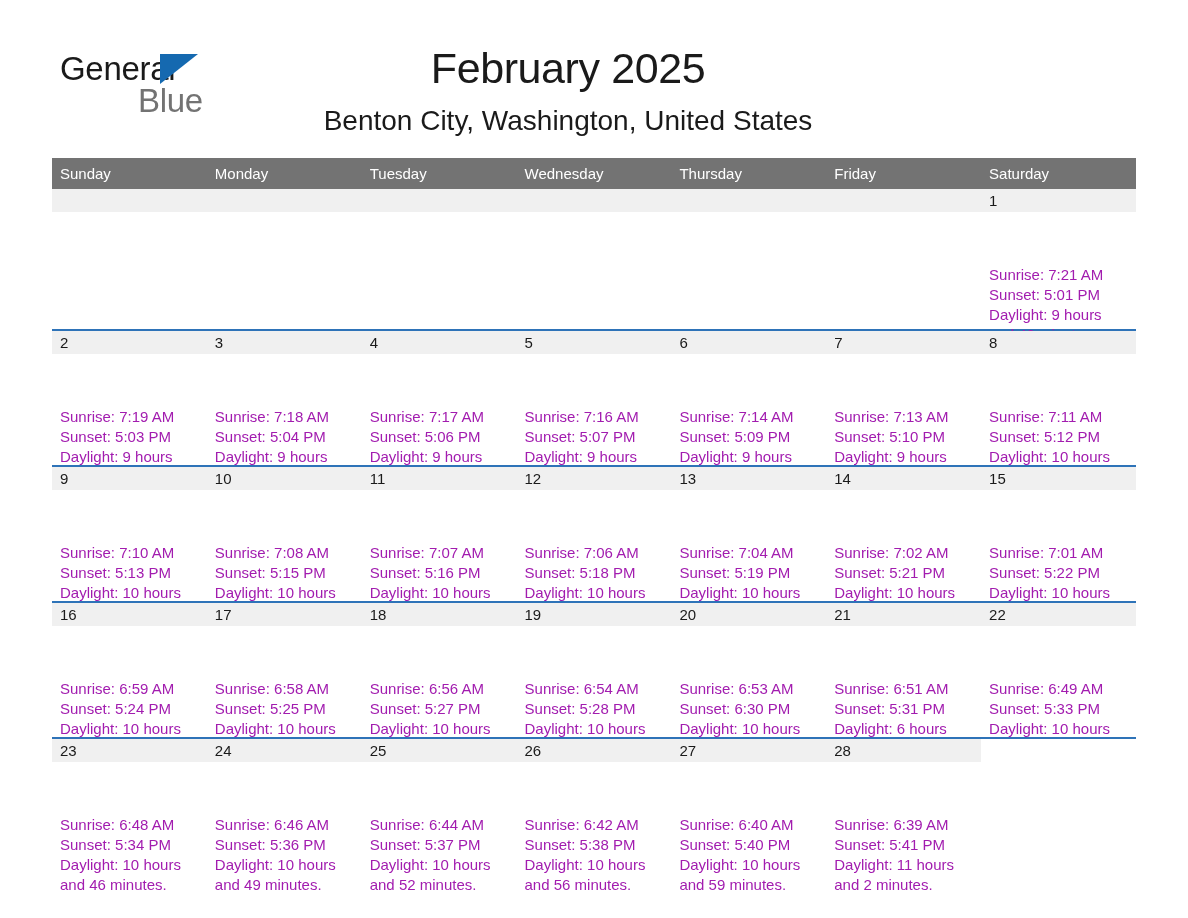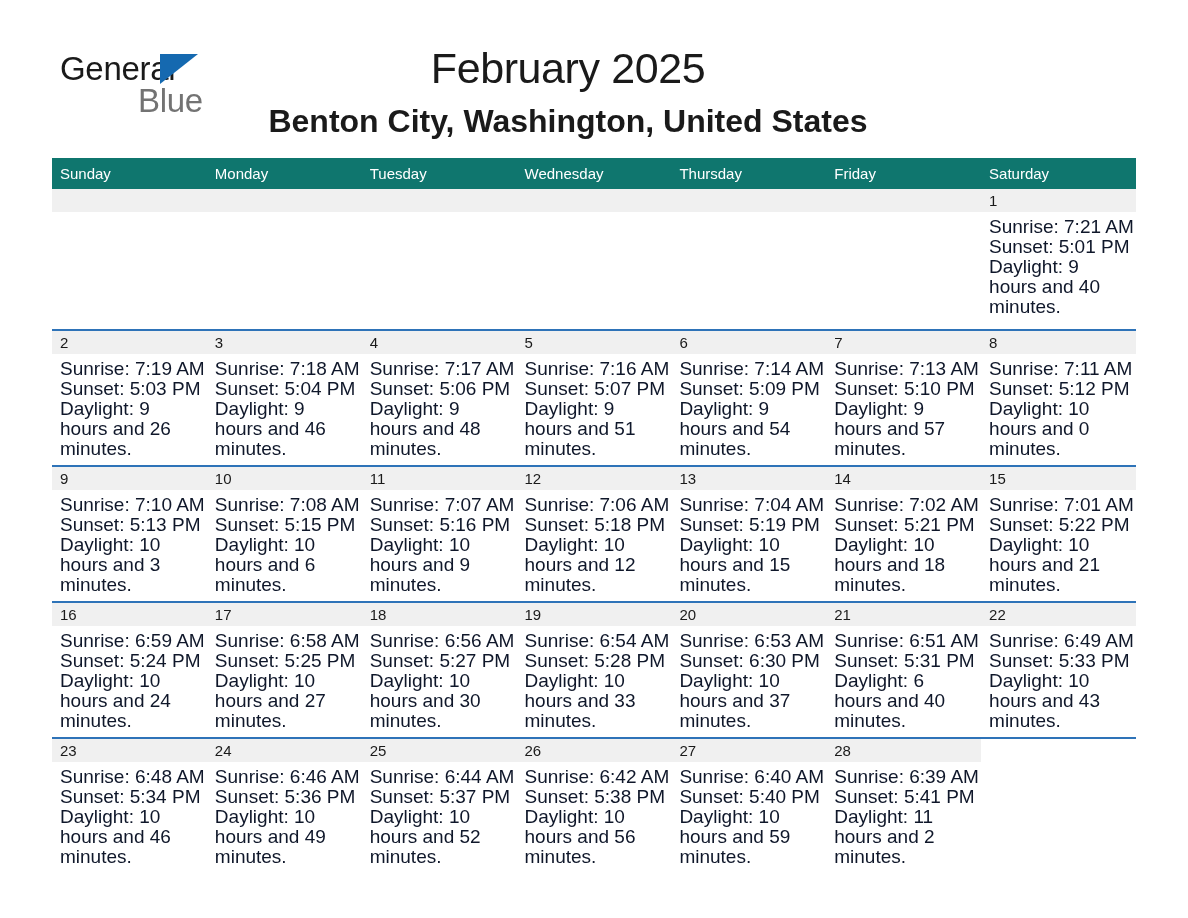--- a/index.html
+++ b/index.html
@@ -50,39 +50,39 @@
   }
   .month-title {
     font-size: 43px;
     line-height: 52px;
     color: #1a1a1a;
     font-weight: normal;
     letter-spacing: -0.4px;
   }
   .location {
     margin-top: 12px;
-    font-size: 32px;
+    font-size: 28px;
     line-height: 30px;
     color: #1a1a1a;
-    font-weight: bold;
+    font-weight: normal;
   }
 
   
   .calendar {
     position: absolute;
     left: 52px; top: 158px;
     width: 1084px;
   }
   .cal-table {
     width: 1084px;
     border-collapse: collapse;
     table-layout: fixed;
   }
   .cal-table th {
-    background: #0f766e;
+    background: #737373;
     color: #ffffff;
     font-size: 15px;
     font-weight: normal;
     text-align: left;
     padding: 7px 0 7px 8px;
     height: 30px;
     vertical-align: middle;
   }
   .cal-table td {
     width: 154.85px;
@@ -99,23 +99,24 @@
     background: #f0f0f0;
     height: 23px;
     padding: 2px 0 0 8px;
     font-size: 15px;
     color: #1a1a1a;
     line-height: 19px;
   }
   .daycell.blank .daynum-band { background: #f0f0f0; }
   .dayinfo {
     padding: 5px 6px 0 8px;
-    font-size: 19px;
+    font-size: 15px;
     line-height: 20px;
-    color: #0f172a;
+    color: #a21caf;
+    margin-top: 48px;
   }
   .dayinfo div { white-space: nowrap; }
   .dayinfo .daylight { white-space: normal; }
   td.nofill { background: #ffffff; }
   td.nofill .daynum-band { background: #ffffff; }
 </style>
 </head>
 <body>
 
 <div class="page">

